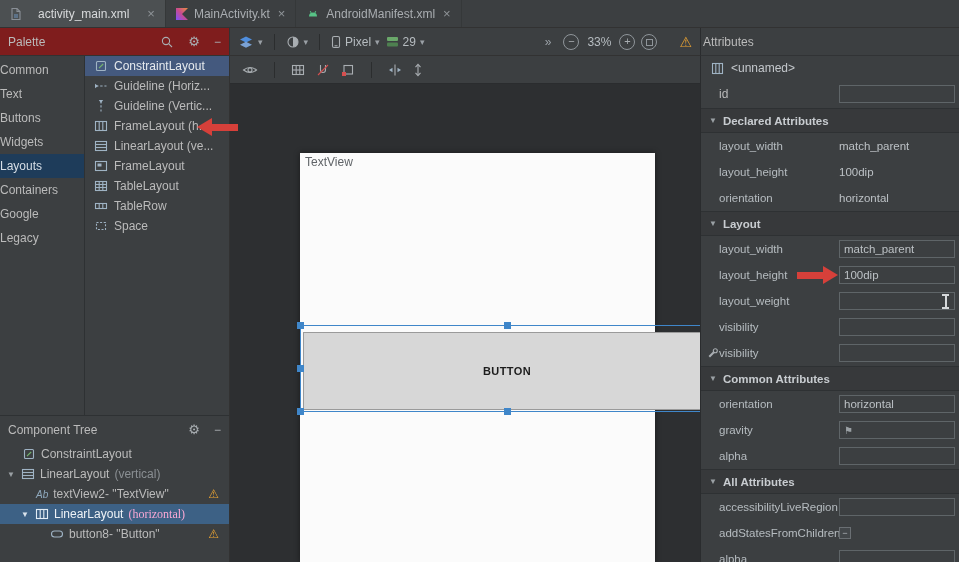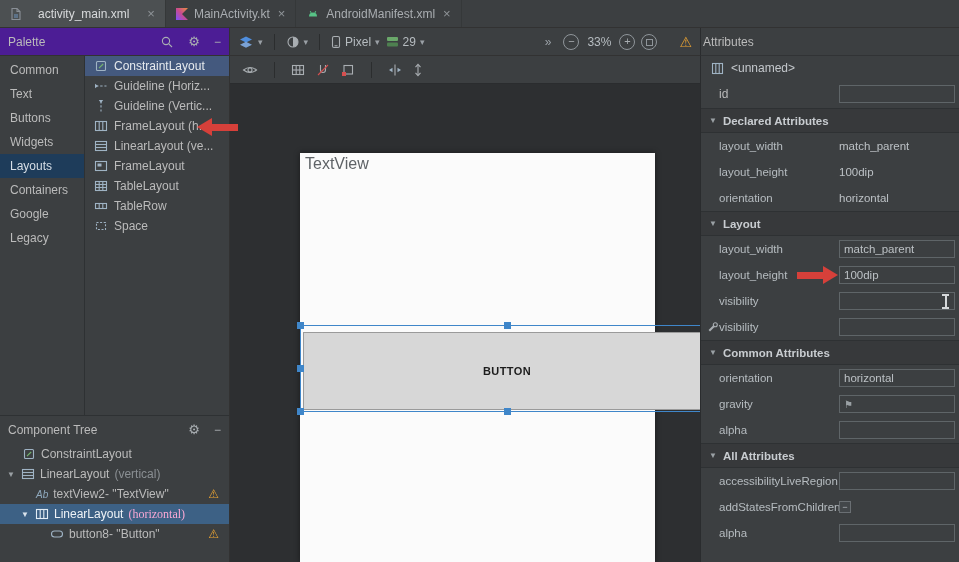--- a/index.html
+++ b/index.html
@@ -13,21 +13,21 @@
 
   
   .tabbar { position:absolute; left:0; top:0; width:959px; height:28px; background:#3c3f41;
             border-bottom:1px solid #323232; display:flex; align-items:stretch; }
   .tab { display:flex; align-items:center; gap:6px; padding:0 10px; color:#a9adb1;
          border-right:1px solid #353839; cursor:default; }
   .tab.selected { background:#4c5052; color:#d8dadc;gap:16px; }
   .tab .close { color:#8f9498; font-size:13px; margin-left:2px; }
 
   
-  .hdr-left { position:absolute; left:0; top:28px; width:230px; height:28px; background:#4c1d95;
+  .hdr-left { position:absolute; left:0; top:28px; width:230px; height:28px; background:#7f1d1d;
               border-bottom:1px solid #323232; border-right:1px solid #323232;
               display:flex; align-items:center; padding:0 8px; }
   .hdr-left .title { color:#bbbbbb; }
   .hdr-left .sp { flex:1; }
   .hdr-left .hic { margin-left:14px; color:#a9aeb2; }
 
   .hdr-design { position:absolute; left:230px; top:28px; width:470px; height:28px; background:#3c3f41;
                 border-bottom:1px solid #323232; display:flex; align-items:center; padding:0 8px; gap:6px; }
   .ddl { display:flex; align-items:center; gap:4px; color:#b6bcc0; }
   .chev { font-size:9px; color:#9aa0a6; }
@@ -41,37 +41,37 @@
   .warnglyph { color:var(--warn); font-size:14px; }
 
   .hdr-attr { position:absolute; left:700px; top:28px; width:259px; height:28px; background:#3c3f41;
               border-bottom:1px solid #313335; border-left:1px solid #2a2c2e;
               display:flex; align-items:center; padding-left:2px; }
 
   
   .palette { position:absolute; left:0; top:56px; width:230px; height:359px; background:#3c3f41;
              border-right:1px solid #323232; display:flex; }
   .pal-cats { width:85px; border-right:1px solid #2e3133; padding-top:2px; }
-  .pcat { height:24px; display:flex; align-items:center; padding-left:10px; color:#bbbbbb; }
+  .pcat { height:24px; display:flex; align-items:center; color:#bbbbbb; }
   .pcat.sel { background:#1e3c5a; color:#d6dee6; }
   .pal-list { flex:1; padding-top:0; }
   .prow { height:20px; display:flex; align-items:center; gap:6px; padding-left:8px; color:#bbbbbb; }
   .prow.sel { background:#44597e; color:#e6eaee; }
   .prow .icn { width:15px; }
 
   
   .canvas-tb { position:absolute; left:230px; top:56px; width:470px; height:28px; background:#3c3f41;
                border-bottom:1px solid #2a2c2e; display:flex; align-items:center; padding:0 12px; gap:11px; }
   .canvas-tb .icn { color:#a9aeb2; }
 
   
   .canvas { position:absolute; left:230px; top:84px; width:470px; height:478px; background:#2d2f31; overflow:hidden; }
   .artboard { position:absolute; left:70px; top:69px; width:355px; height:409px; background:#fbfbfb;
               box-shadow:0 0 6px rgba(0,0,0,.45); }
-  .tvlabel { position:absolute; left:5px; top:2px; color:#5f6367; font-size:16px; }
+  .tvlabel { position:absolute; left:5px; top:2px; color:#5f6367; font-size:12px; }
   .selbox { position:absolute; left:0; top:172px; width:414px; height:87px;
             border:1px solid var(--sel-blue); }
   .cbtn { position:absolute; left:2px; right:2px; top:6px; bottom:1px; background:#d7d7d7;
           border:1px solid #9a9a9a; display:flex; align-items:center; justify-content:center; }
   .cbtn span { font-size:11px; font-weight:700; letter-spacing:.4px; color:#1c1c1c; }
   .h { position:absolute; width:7px; height:7px; background:var(--sel-blue); }
   .h.tl{left:-4px;top:-4px} .h.tm{left:calc(50% - 3.5px);top:-4px} .h.tr{right:-4px;top:-4px}
   .h.ml{left:-4px;top:calc(50% - 3.5px)} .h.mr{right:-4px;top:calc(50% - 3.5px)}
   .h.bl{left:-4px;bottom:-4px} .h.bm{left:calc(50% - 3.5px);bottom:-4px} .h.br{right:-4px;bottom:-4px}
 
@@ -511,20 +511,24 @@
     </div>
     <div class="arow">
       <span class="lbl">layout_width</span>
       <div class="field">match_parent</div>
     </div>
     <div class="arow">
       <span class="lbl">layout_height</span>
       <div class="field">100dip</div>
     </div>
     <div class="arow">
+      <span class="lbl">layout_weight</span>
+      <div class="field"></div>
+    </div>
+    <div class="arow">
       <span class="lbl">visibility</span>
       <div class="field"></div>
     </div>
     <div class="arow wicon">
       <span class="icn" style="width:13px;margin-right:0;color:#a9aeb2">
         <svg class="s" width="12" height="12" viewBox="0 0 12 12">
             <circle cx="8.3" cy="3.7" r="2"></circle>
             <line x1="6.8" y1="5.2" x2="2.3" y2="9.7" stroke-width="2"></line>
           </svg>
       </span>

